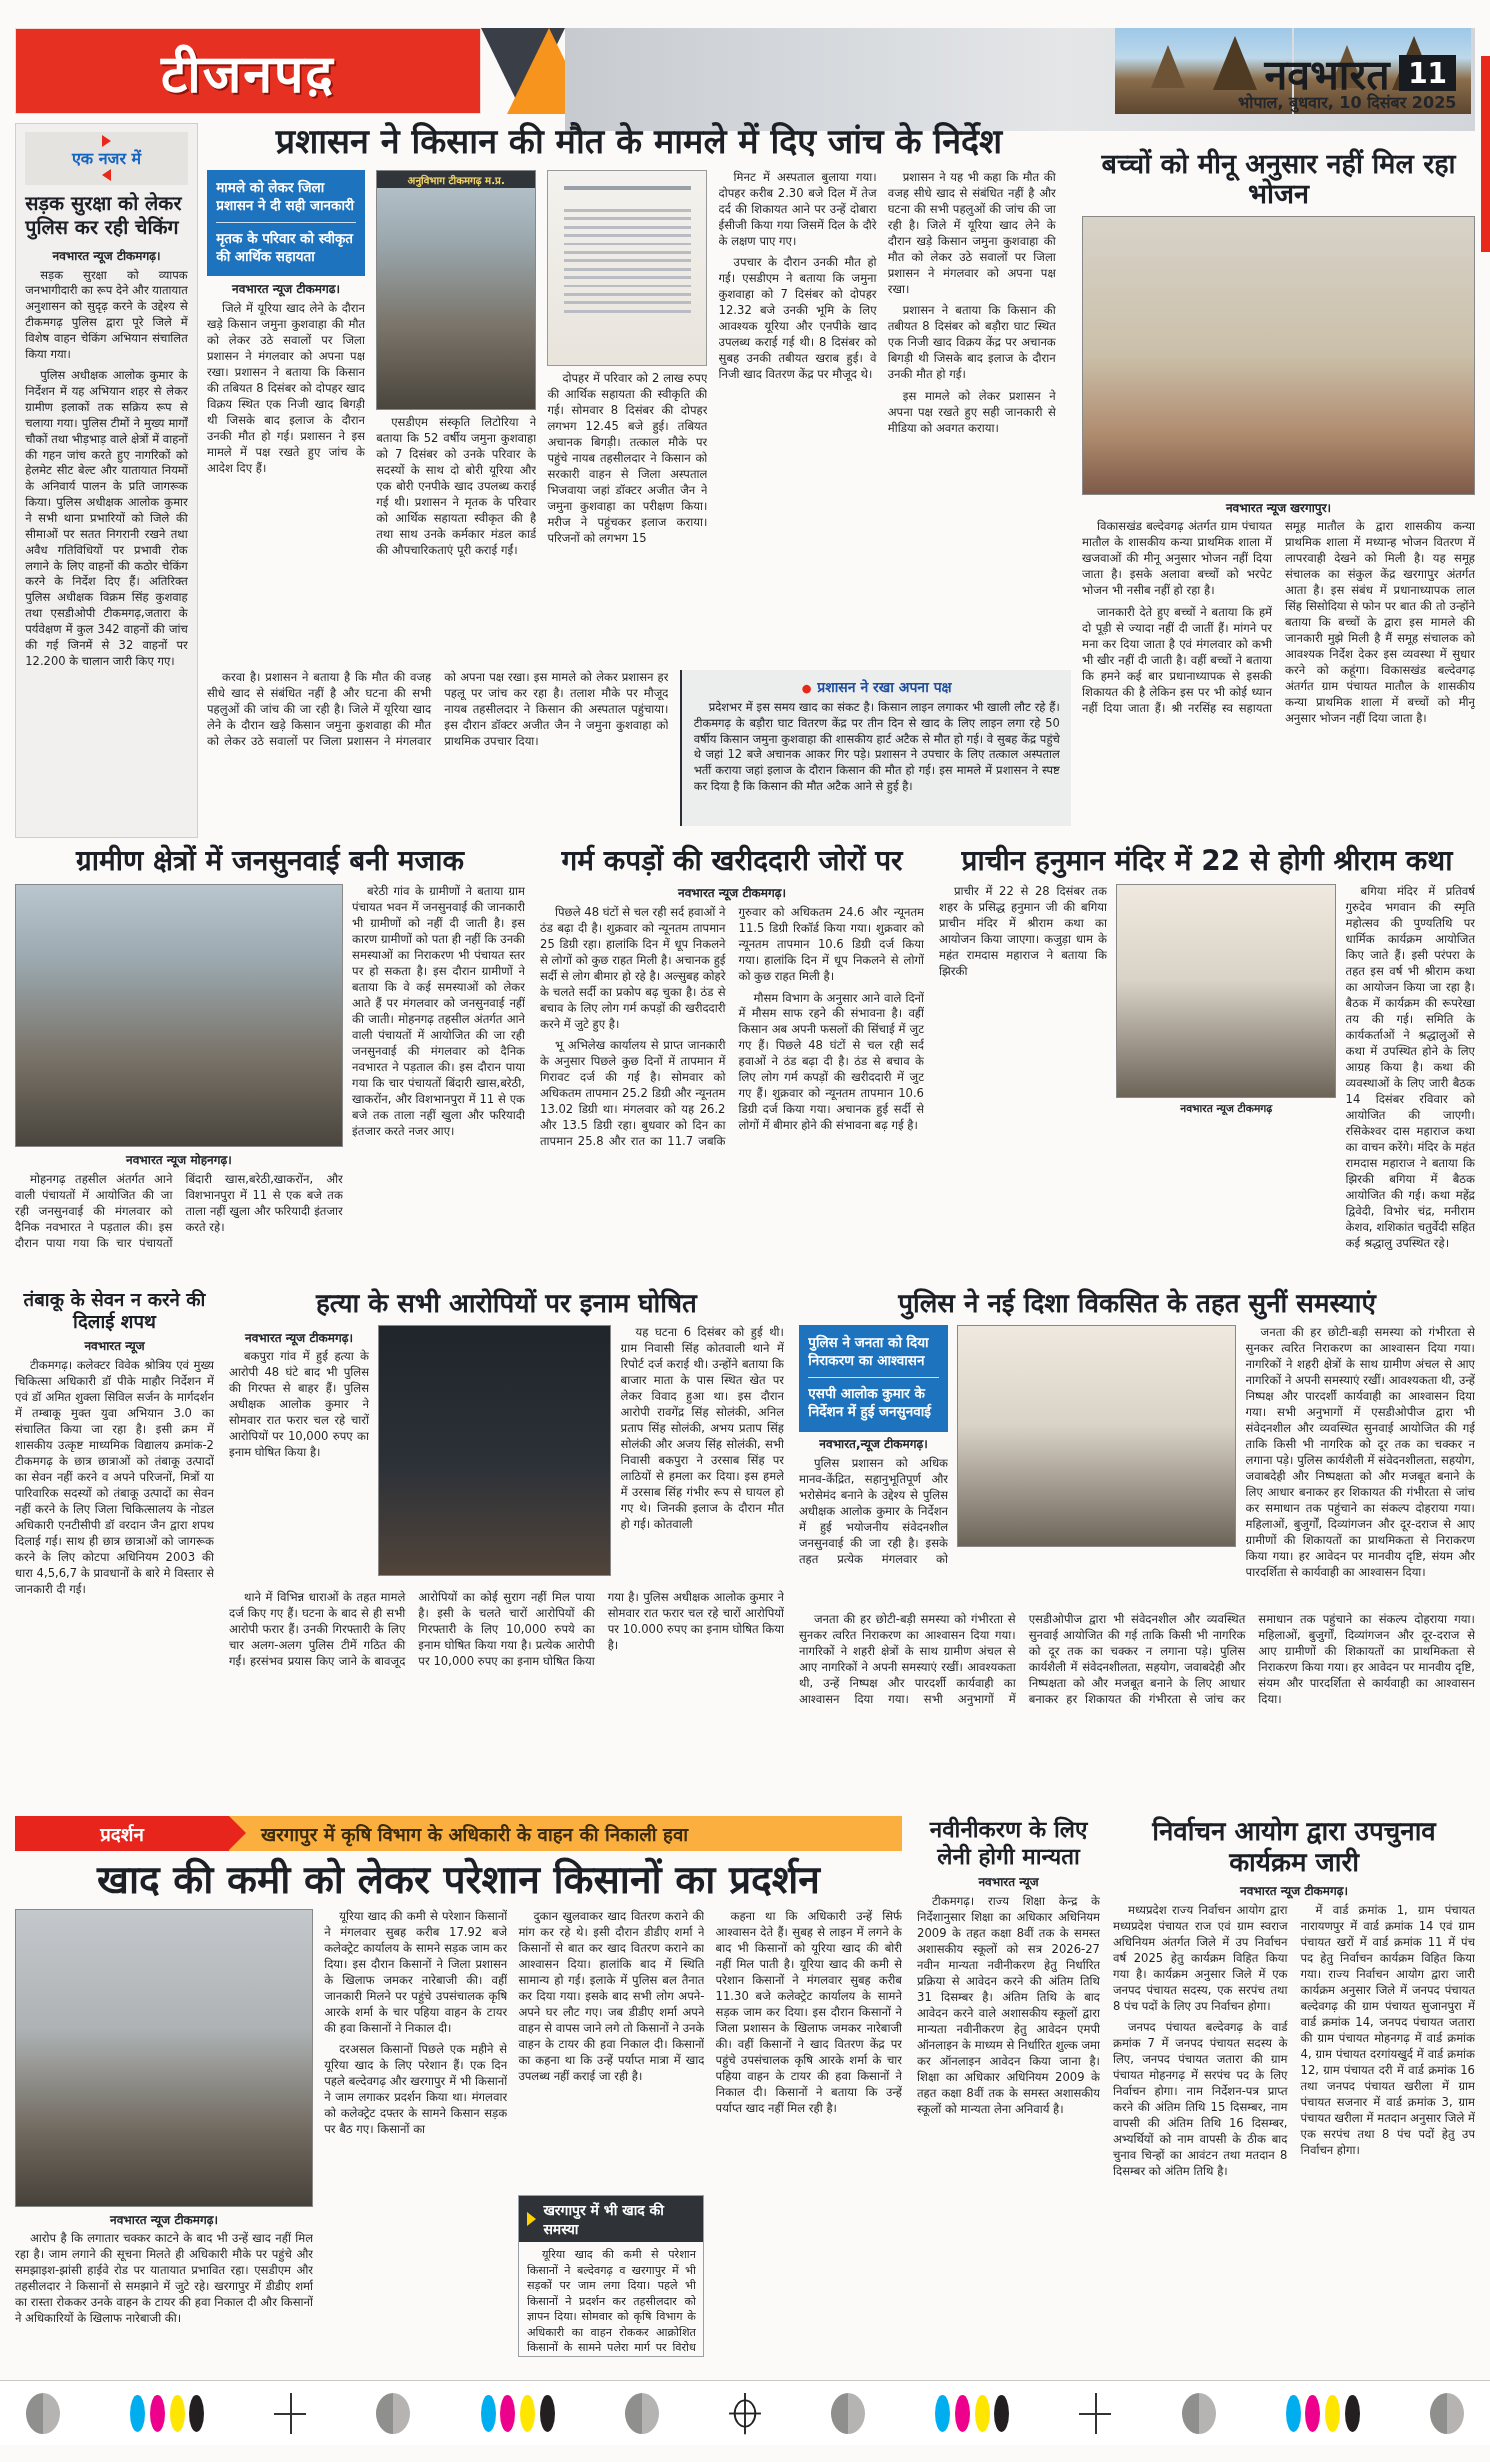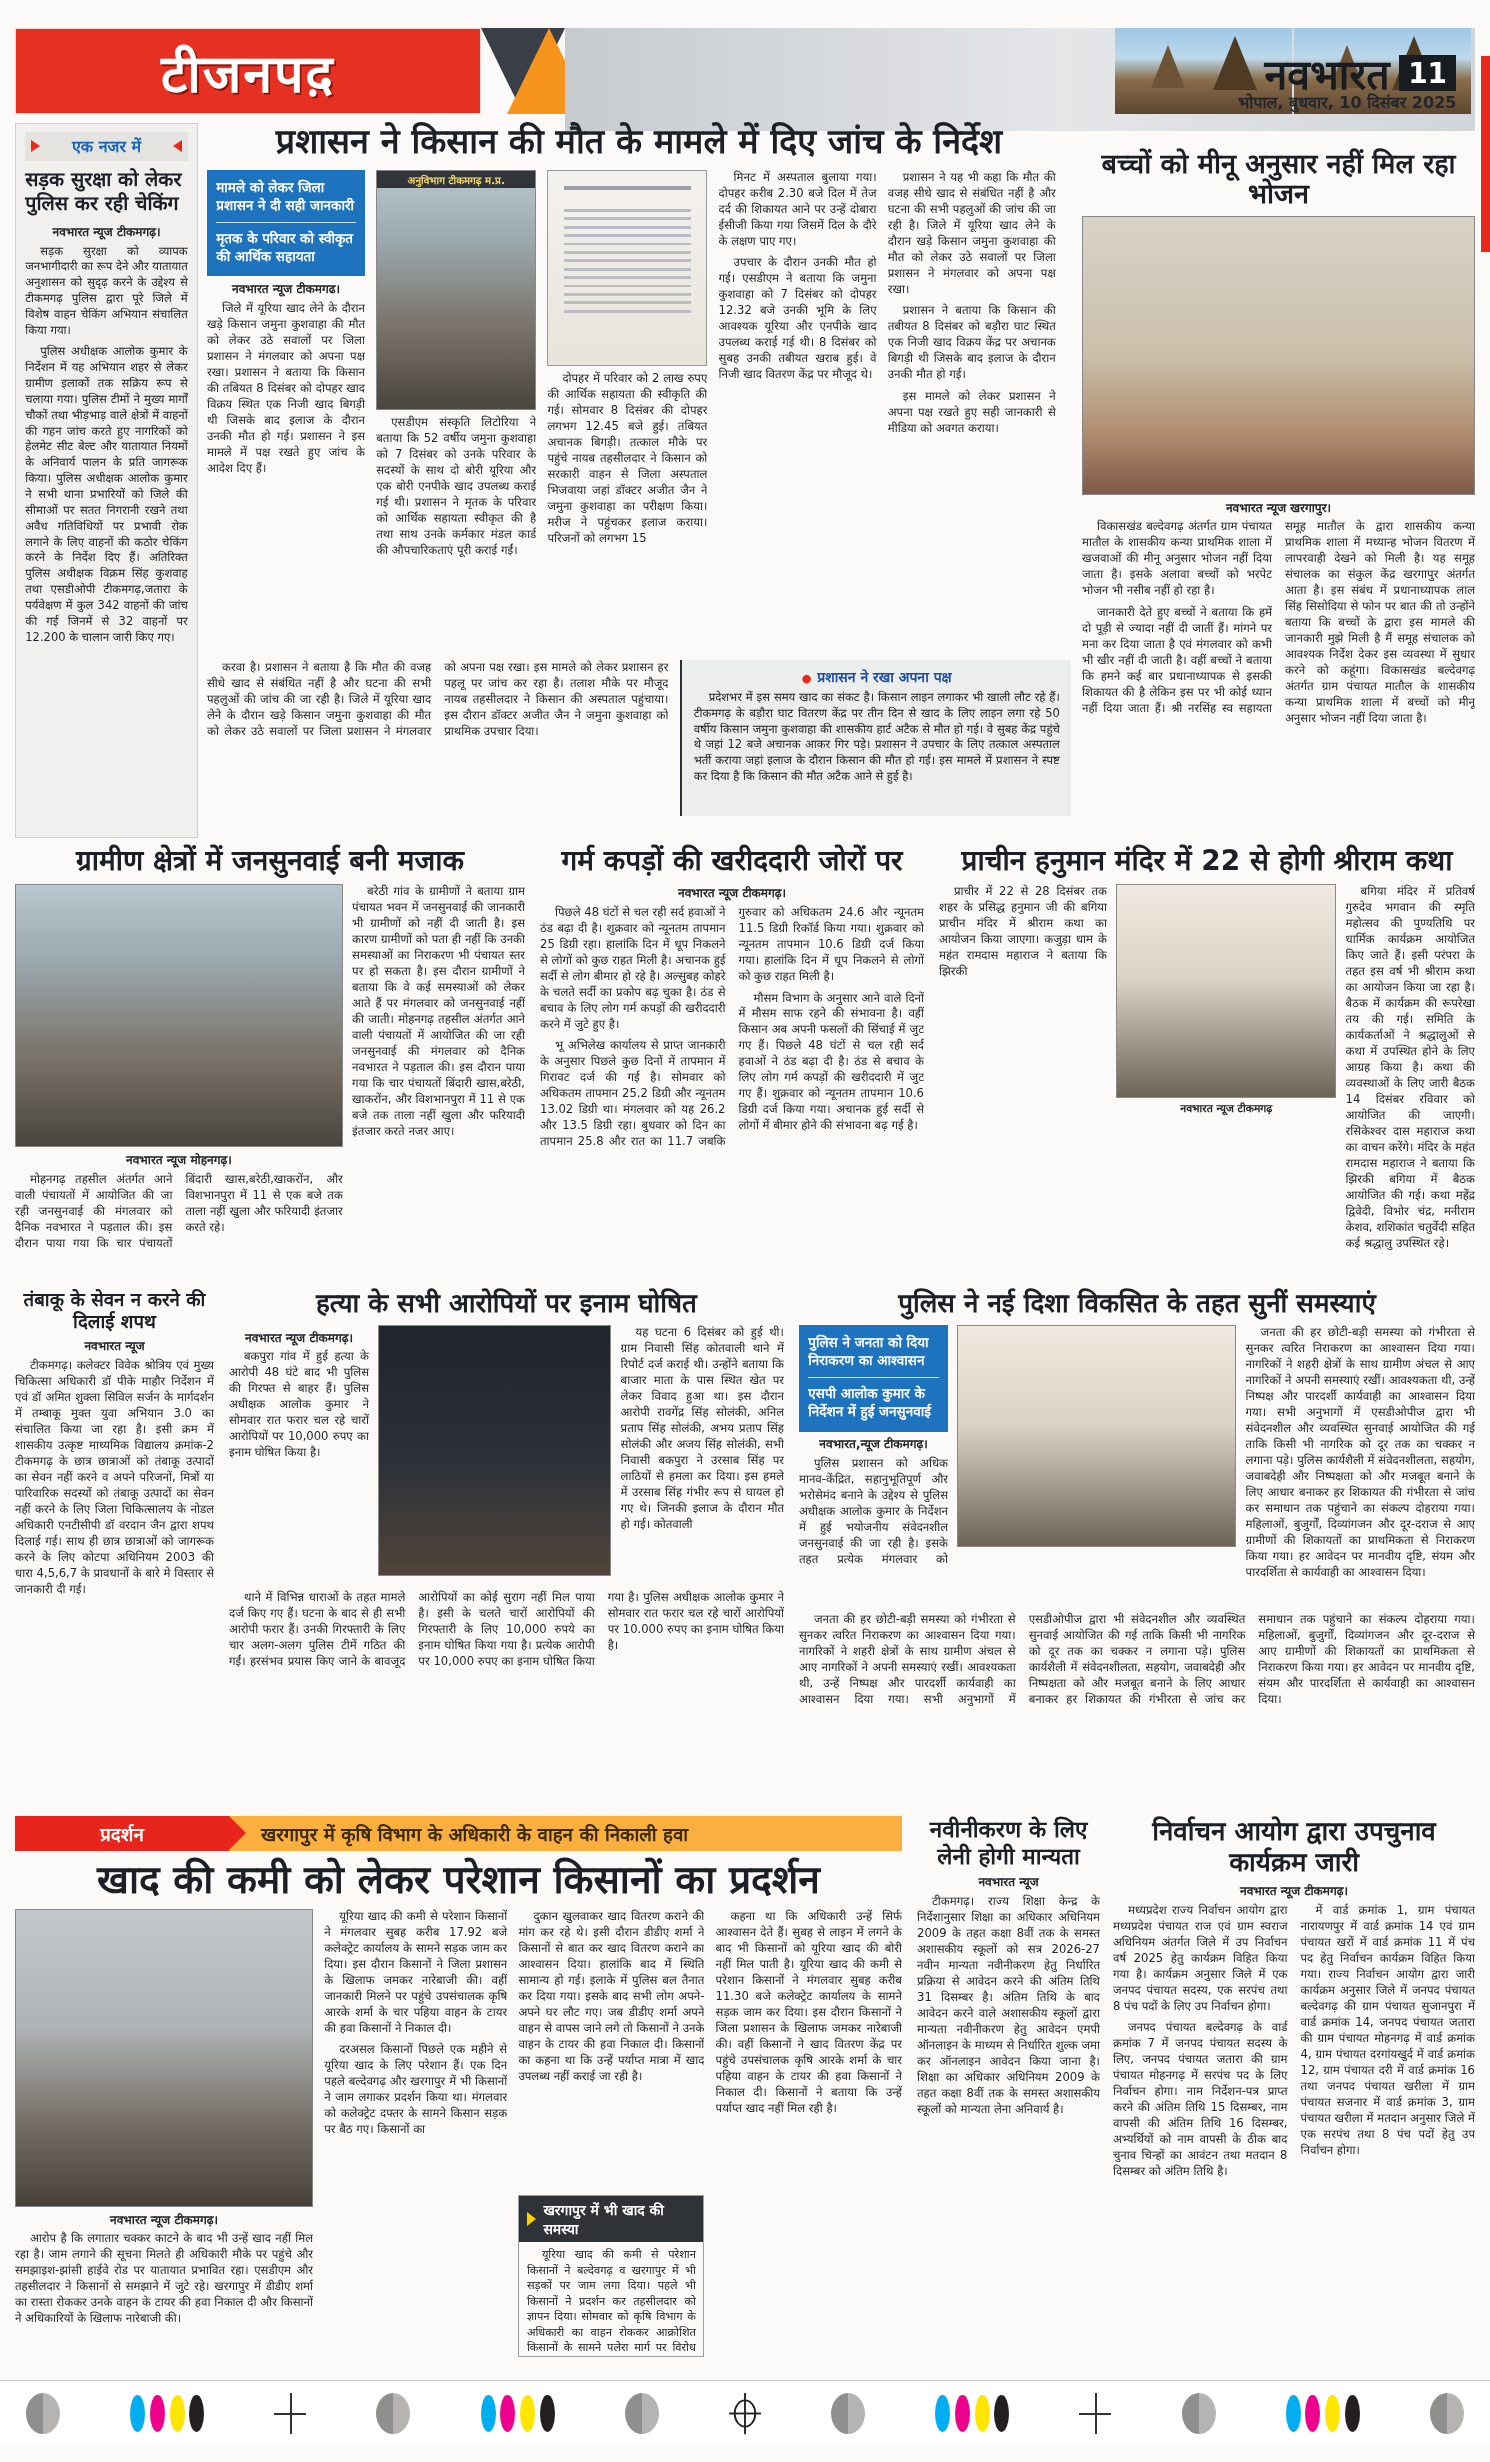--- a/index.html
+++ b/index.html
@@ -51,38 +51,38 @@
   .photo-tag{position:absolute; left:0; top:0; right:0; background:rgba(20,22,26,.82); color:#f5d66b;
     font-size:10.2px; font-weight:bold; text-align:center; padding:1.9px 0;}
   .caption{font-size:10.7px; font-weight:bold; text-align:center; margin-top:2.8px;}
   .kicker{background:var(--blue); color:#fff; padding:9.3px 9.3px 11.2px;}
   .kicker .k1,.kicker .k2{font-size:13.5px; font-weight:bold; line-height:1.3;}
   .kicker hr{border:none; border-top:0.9px solid #cfe2f3; margin:7.5px 0;}
   
   .glance{position:absolute; top:123px; left:15px; width:183px; height:715px;
     background:#f1f0ee; border:0.9px solid #cfcecb; padding:7.5px 9.3px;}
   .glance-head{display:flex; align-items:center; justify-content:space-between; background:#e4e3e0;
-    padding:3.7px 5.6px; margin-bottom:7.5px;}
+    padding:3.7px 5.6px; margin-bottom:7.5px;flex-direction:column;}
   .glance-head .t{color:#1565c0; font-weight:bold; font-size:16px;}
   .arr{width:0; height:0; border-top:6.5px solid transparent; border-bottom:6.5px solid transparent;}
   .arr.r{border-left:9.3px solid #e8281b;}
   .arr.l{border-right:9.3px solid #e8281b;}
   .glance h3{font-size:19.6px; font-weight:bold; color:var(--ink); line-height:1.2; margin:1.9px 0 7.5px;}
   .glance .bodytext{font-size:11.5px;}
   
   .main-story{position:absolute; top:123px; left:207px; width:864px; height:717px;}
   .main-story h1{font-size:34px; text-align:center; margin-bottom:9.3px;}
   .ms-grid{display:flex; gap:11.2px;}
   .ms-colA{width:158px;}
   .ms-colB{width:160px;}
   .ms-colC{width:160px;}
   .ms-colD{width:158px;}
   .ms-colE{width:168px;}
   .ms-colA .bodytext,.ms-colB .bodytext,.ms-colC .bodytext,.ms-colD .bodytext,.ms-colE .bodytext{height:100%;}
-  .ms-bottom{display:flex; gap:12px; margin-top:1px;}
+  .ms-bottom{display:flex; gap:12px; margin-top:11px;}
   .highlight{width:391px; background:#eceded; border-left:2.8px solid #2a2f36; padding:7.5px 11.2px;}
   .highlight .ht{color:#1e4fa0; font-weight:bold; font-size:14px; text-align:center; margin-bottom:3.7px;}
   .highlight .ht::before{content:"●"; color:#e8281b; margin-right:5.6px; font-size:11.2px;}
   .highlight .bodytext{font-size:11.5px; font-weight:500;}
   .receipt{background:linear-gradient(180deg,#f4f2ee,#e8e4dc); border:0.9px solid #999; position:relative;}
   .receipt::before{content:""; position:absolute; left:10%; top:8%; width:80%; height:3.7px; background:#9aa0a8;}
   .receipt::after{content:""; position:absolute; left:10%; top:20%; width:80%; height:56%;
     background:repeating-linear-gradient(180deg,#b9bdc3 0 2.8px,transparent 2.8px 8.4px);}
   
   .right-story{position:absolute; top:149px; left:1082px; width:393px; height:691px;}

